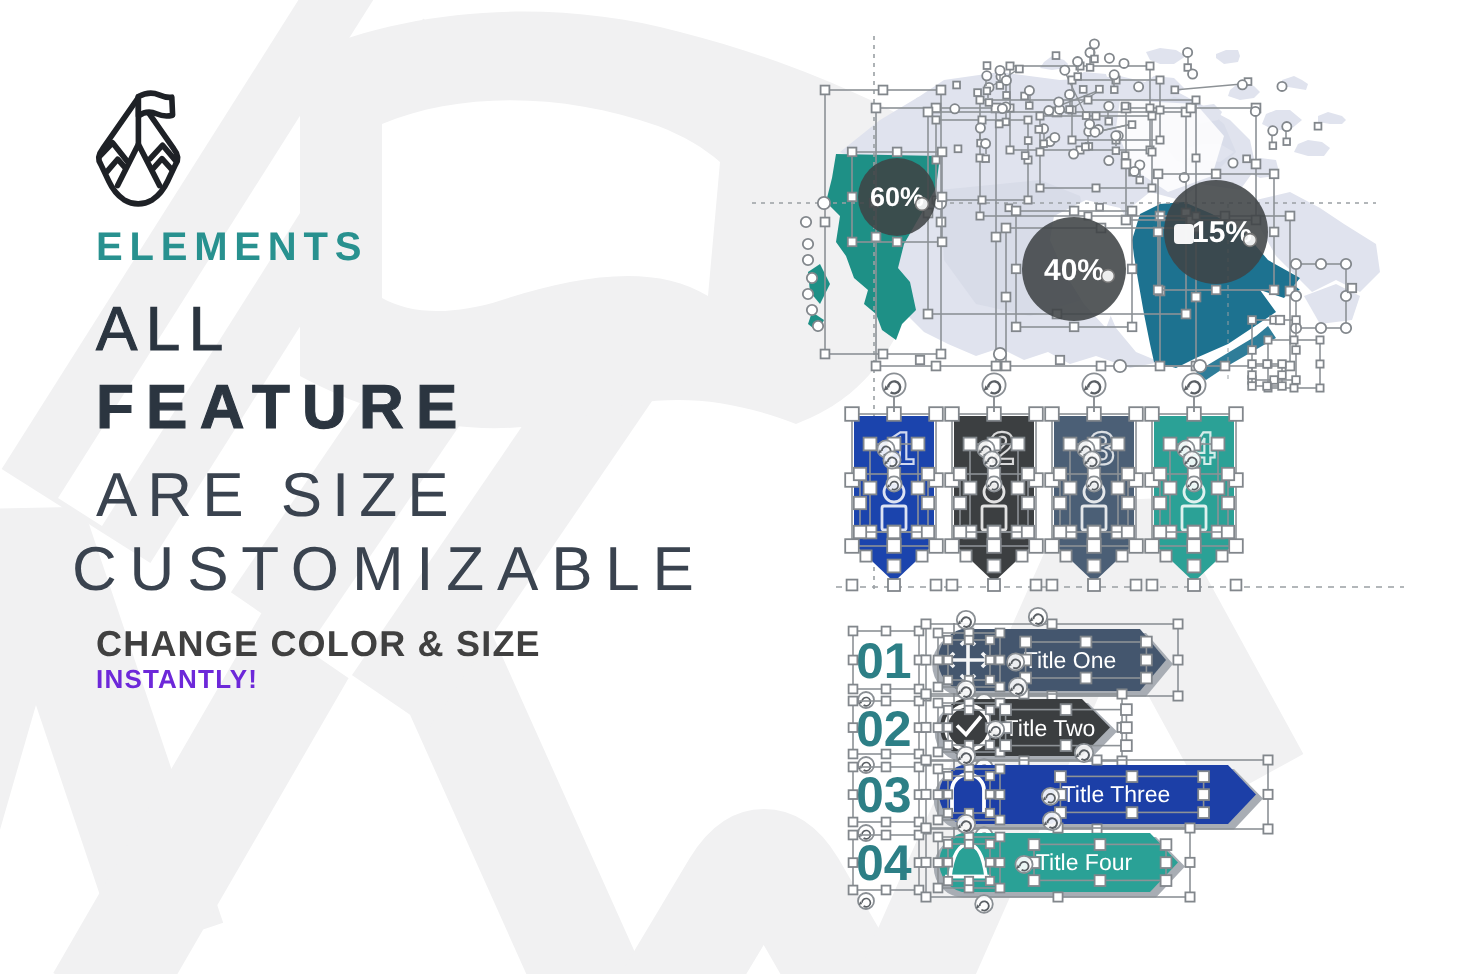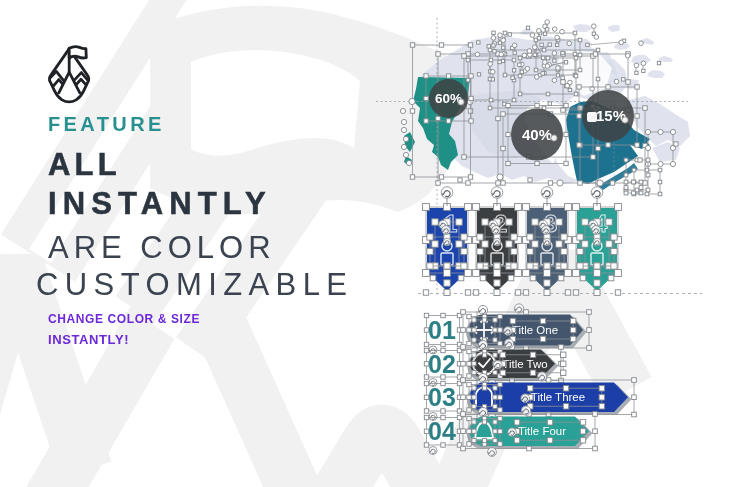--- a/index.html
+++ b/index.html
@@ -33,26 +33,26 @@
 <path d="M 69.1 48.9 L 51.2 74.6 Q 48.0 78.6 50.4 82.2 L 54.4 90.6 Q 57.2 96.6 62 99.9 Q 69.1 104 76.2 99.9 Q 81 96.6 83.8 90.6 L 87.8 82.2 Q 90.2 78.6 87.0 74.6 Z"></path>
 <path d="M 50.2 77.8 L 56.3 71.4 L 63.4 80.4"></path>
 <path d="M 53.5 85.8 L 58.8 79.6 L 63.2 84.6"></path>
 <path d="M 75.0 79.4 L 81.3 72.6 L 87.7 80.2"></path>
 <path d="M 76.0 84.9 L 81.0 79.3 L 85.6 84.4"></path>
 <path d="M 58.8 92.8 L 69.2 72.1 L 79.8 92.8" fill="#ffffff"></path>
 <path d="M 69.2 71.8 L 69.2 48.3"></path>
 <path d="M 69.2 48.3 C 72.8 46.3 76.2 46 79.5 47.4 C 82.1 48.5 84.2 48.9 85.9 48.6 L 86.3 57.6 C 83.4 58.4 80.9 58.1 78.2 56.9 C 75.2 55.5 72.2 55.8 69.2 58 Z" fill="#ffffff"></path>
 </g>
 </svg>
-<div style="position:absolute;left:48px;top:114.1px;font-size:20px;font-weight:bold;letter-spacing:3.4px;color:#28918f;line-height:1;white-space:nowrap">FEATURE</div>
-    <div style="position:absolute;left:48px;top:149.0px;font-size:31px;font-weight:bold;letter-spacing:4.2px;color:#2b3540;line-height:1;white-space:nowrap;-webkit-text-stroke:0.55px #2b3540">ALL</div>
-    <div style="position:absolute;left:48px;top:188.2px;font-size:31px;font-weight:bold;letter-spacing:6.1px;color:#2b3540;line-height:1;white-space:nowrap;-webkit-text-stroke:0.55px #2b3540">INSTANTLY</div>
-    <div style="position:absolute;left:48px;top:231.6px;font-size:31px;font-weight:normal;letter-spacing:5.0px;color:#3a434f;line-height:1;white-space:nowrap">ARE COLOR</div>
+<div style="position:absolute;left:48px;top:114.1px;font-size:20px;font-weight:bold;letter-spacing:3.4px;color:#28918f;line-height:1;white-space:nowrap">ELEMENTS</div>
+    <div style="position:absolute;left:48px;top:149.0px;font-size:31px;font-weight:normal;letter-spacing:4.2px;color:#2b3540;line-height:1;white-space:nowrap;-webkit-text-stroke:0.55px #2b3540">ALL</div>
+    <div style="position:absolute;left:48px;top:188.2px;font-size:31px;font-weight:bold;letter-spacing:6.1px;color:#2b3540;line-height:1;white-space:nowrap;-webkit-text-stroke:0.55px #2b3540">FEATURE</div>
+    <div style="position:absolute;left:48px;top:231.6px;font-size:31px;font-weight:normal;letter-spacing:5.0px;color:#3a434f;line-height:1;white-space:nowrap">ARE SIZE</div>
     <div style="position:absolute;left:36px;top:268.6px;font-size:31px;font-weight:normal;letter-spacing:6.4px;color:#3a434f;line-height:1;white-space:nowrap">CUSTOMIZABLE</div>
-    <div style="position:absolute;left:48px;top:313.2px;font-size:12px;font-weight:bold;letter-spacing:0.6px;color:#6d28d9;line-height:1;white-space:nowrap">CHANGE COLOR &amp; SIZE</div>
+    <div style="position:absolute;left:48px;top:313.2px;font-size:18px;font-weight:bold;letter-spacing:0.6px;color:#404040;line-height:1;white-space:nowrap">CHANGE COLOR &amp; SIZE</div>
     <div style="position:absolute;left:48px;top:332.9px;font-size:13px;font-weight:bold;letter-spacing:0.6px;color:#6d28d9;line-height:1;white-space:nowrap">INSTANTLY!</div>
 <svg width="730" height="487" viewBox="0 0 730 487" style="position:absolute;left:0px;top:0px">
       <path d="M 420 76 L 440 60 L 460 48 L 472 40 L 500 36 L 530 40 L 560 38 L 585 44 L 600 52 L 615 60 L 625 70 L 628 84 L 620 95 L 600 92 L 590 100 L 575 96 L 565 104 L 563 112 L 560 120 L 556 134 L 552 150 L 558 164 L 568 176 L 580 181 L 565 184 L 548 178 L 535 182 L 524 176 L 512 180 L 500 174 L 488 178 L 474 172 L 462 166 L 452 156 L 446 140 L 443 122 L 446 108 L 452 96 L 462 88 L 452 80 L 436 84 Z" fill="#e0e3ee"></path>
       <path d="M 470 95 L 520 90 L 540 98 L 545 120 L 540 150 L 515 158 L 488 152 L 472 130 Z" fill="#d2d7e5" opacity="0.6"></path>
       <path d="M 575 45 L 600 52 L 612 62 L 618 76 L 606 88 L 588 80 L 576 64 Z" fill="#d2d7e5" opacity="0.5"></path>
       <polygon points="483 52,480 57,467 58,460 55,458 49,468 47,476 46" fill="#e0e3ee"></polygon>
       <polygon points="510 42,507 47,495 47,490 44,488 40,496 38,503 38" fill="#e0e3ee"></polygon>
       <polygon points="532 52,528 57,517 58,509 54,506 49,517 46,527 48" fill="#e0e3ee"></polygon>
       <polygon points="554 40,552 43,542 44,534 42,538 38,542 36,553 37" fill="#e0e3ee"></polygon>
       <polygon points="569 54,568 57,560 58,552 56,555 52,560 51,568 51" fill="#e0e3ee"></polygon>

